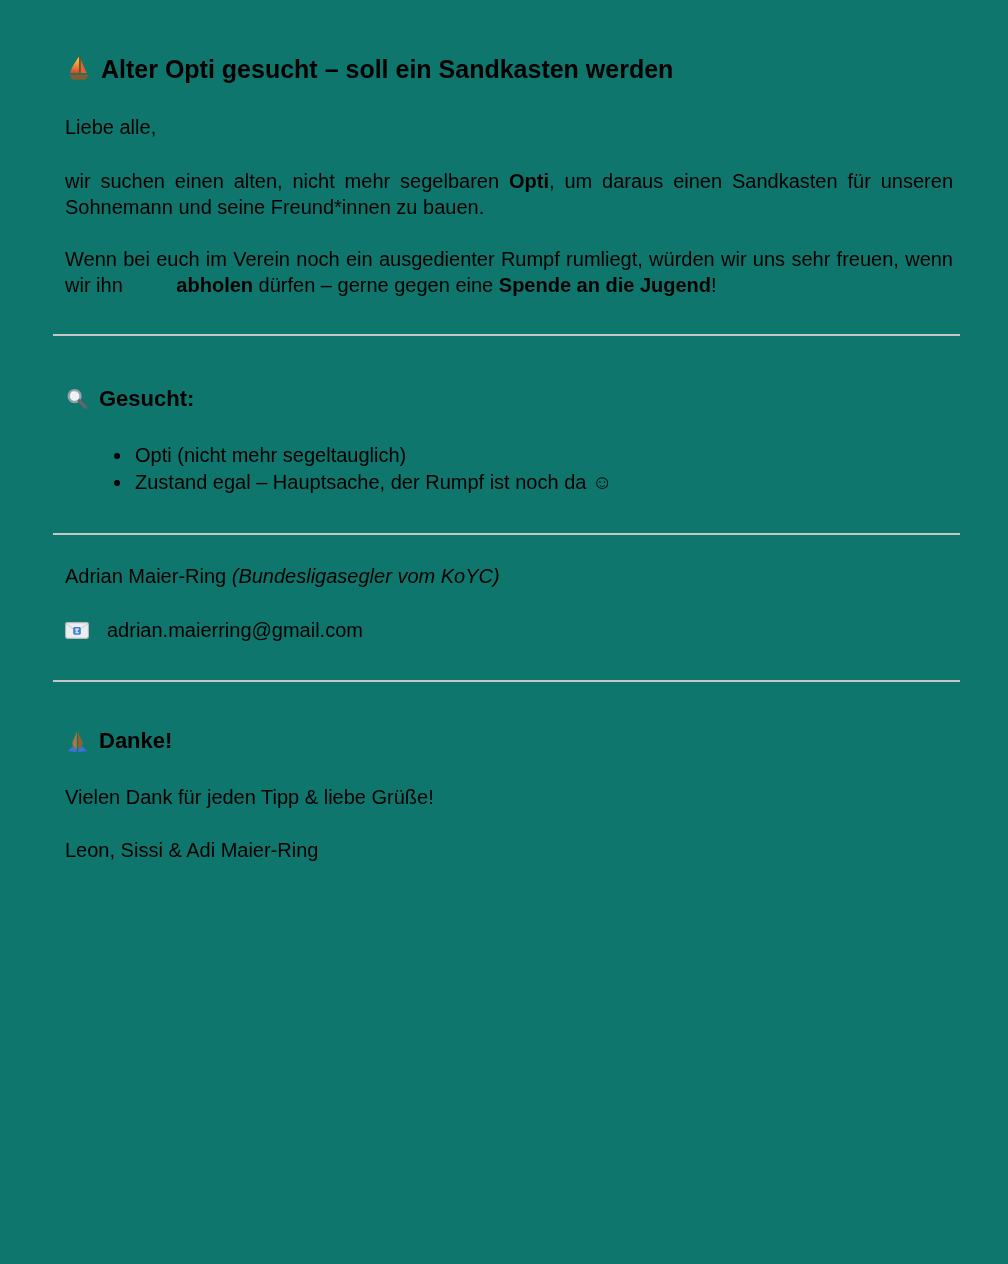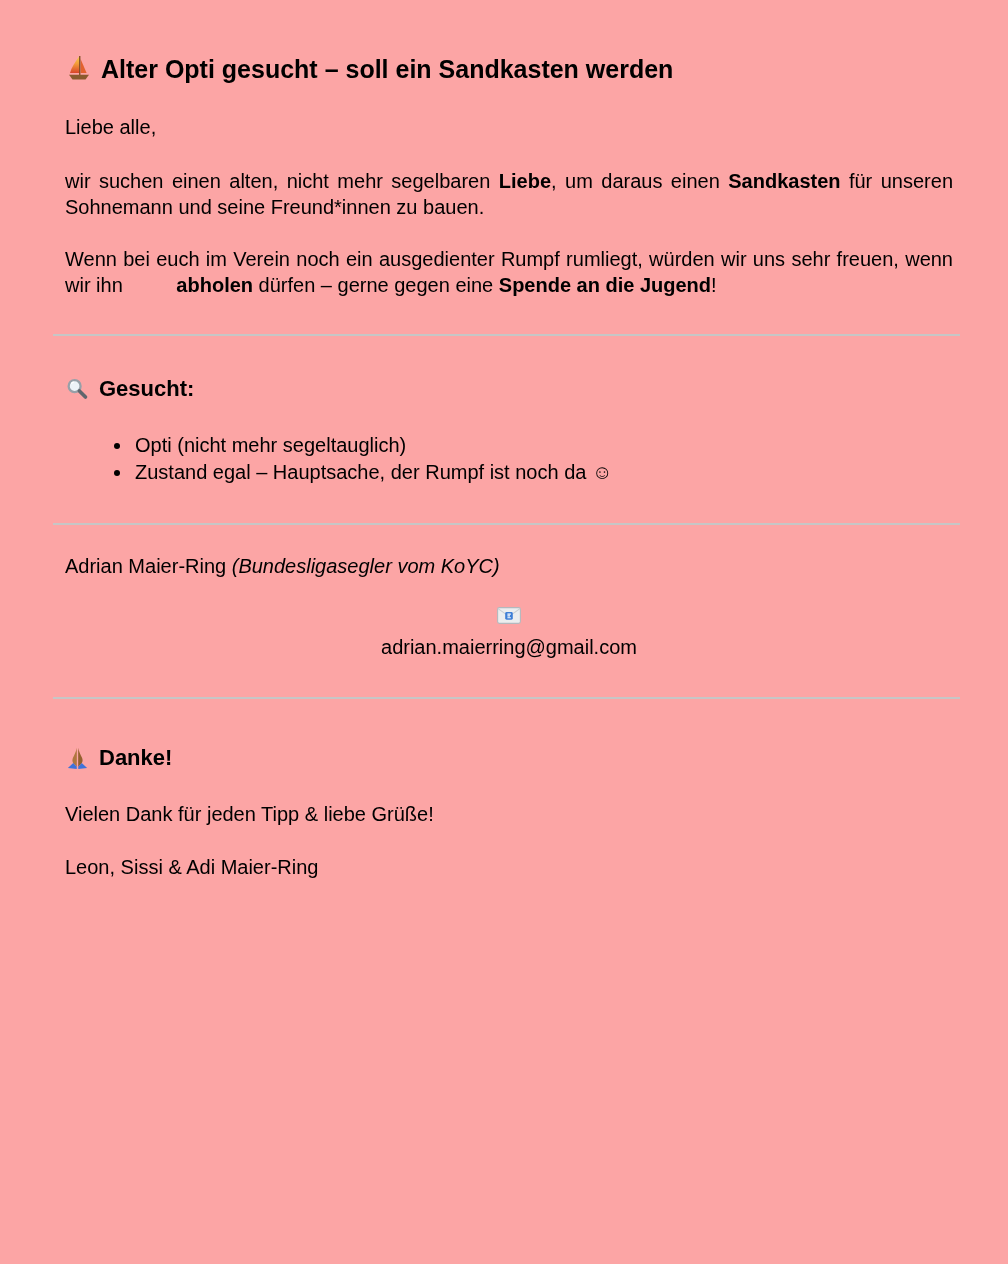--- a/index.html
+++ b/index.html
@@ -1,20 +1,20 @@
 <!DOCTYPE html>
 <html><head>
 <meta charset="utf-8">
 <style>
   html, body { margin: 0; padding: 0; background: #ffffff; }
   .page {
     position: relative;
     width: 1008px;
     height: 1264px;
-    background: #fca5a5;
+    background: #0f766e;
     color: #000000;
     font-family: "Liberation Sans", sans-serif;
     overflow: hidden;
     box-sizing: border-box;
     padding: 0 48px 0 53px;
   }
   h1.doc-title {
     display: flex;
     align-items: center;
     gap: 8px;
@@ -22,41 +22,40 @@
     padding-top: 52px;
     font-size: 25px;
     line-height: 34px;
     font-weight: bold;
     color: #000000;
   }
   h2.section-heading {
     display: flex;
     align-items: center;
     gap: 9px;
-    margin: 38px 7px 0 12px;
+    margin: 48px 7px 0 12px;
     font-size: 22px;
     line-height: 30px;
     font-weight: bold;
     color: #000000;
   }
   h2.section-heading.danke { margin-top: 44px; align-items: center; }
   p.body {
     margin: 28px 7px 0 12px;
     font-size: 20px;
     line-height: 26px;
     color: #000000;
   }
   p.body.justify { text-align: justify; }
   p.body.tight { margin-top: 26px; }
   p.body.sig { margin-top: 27px; }
   p.iconline {
     display: flex;
     align-items: center;
-    gap: 10px;
-    flex-direction: column;
+    gap: 18px;
   }
   hr.divider {
     border: none;
     height: 2px;
     background: #c6c6c6;
     margin: 36px 0 0 0;
   }
   hr.divider.d2 { margin-top: 37px; }
   hr.divider.d3 { margin-top: 37px; }
   ul.wanted-list {
@@ -89,21 +88,21 @@
         <path d="M15.6 4 L15.6 18 L21.6 18 Z" fill="#e2622f"></path>
         <rect x="14.1" y="1" width="1.3" height="19" fill="#7a4a21"></rect>
         <path d="M4 19.8 L24 19.8 L20.5 24.6 L7.5 24.6 Z" fill="#8a5a2e"></path>
       </svg>
     </span>
     <span>Alter Opti gesucht – soll ein Sandkasten werden</span>
   </h1>
 
   <p class="body">Liebe alle,</p>
 
-  <p class="body justify"><span>wir suchen einen alten, nicht mehr segelbaren </span><span style="font-weight: bold;">Liebe</span><span>, um daraus einen </span><span style="font-weight: bold;">Sandkasten</span><span> für unseren Sohnemann und seine Freund*innen zu bauen.</span></p>
+  <p class="body justify"><span>wir suchen einen alten, nicht mehr segelbaren </span><span style="font-weight: bold;">Opti</span><span>, um daraus einen </span><span style="font-weight: normal;">Sandkasten</span><span> für unseren Sohnemann und seine Freund*innen zu bauen.</span></p>
 
   <p class="body justify tight"><span>Wenn bei euch im Verein noch ein ausgedienter Rumpf rumliegt, würden wir uns sehr freuen, wenn wir ihn </span><span style="font-weight: bold; margin-left: 48px;">abholen</span><span> dürfen – gerne gegen eine </span><span style="font-weight: bold;">Spende an die Jugend</span><span>!</span></p>
 
   <hr class="divider d1">
 
   <h2 class="section-heading">
     <span class="icon">
       <svg width="25" height="25" viewBox="0 0 26 26">
         <circle cx="10" cy="9.5" r="6.2" fill="#edf2f7" stroke="#97a0a8" stroke-width="2.4"></circle>
         <line x1="6.8" y1="6.4" x2="8.6" y2="5.4" stroke="#ffffff" stroke-width="1.6" stroke-linecap="round"></line>

